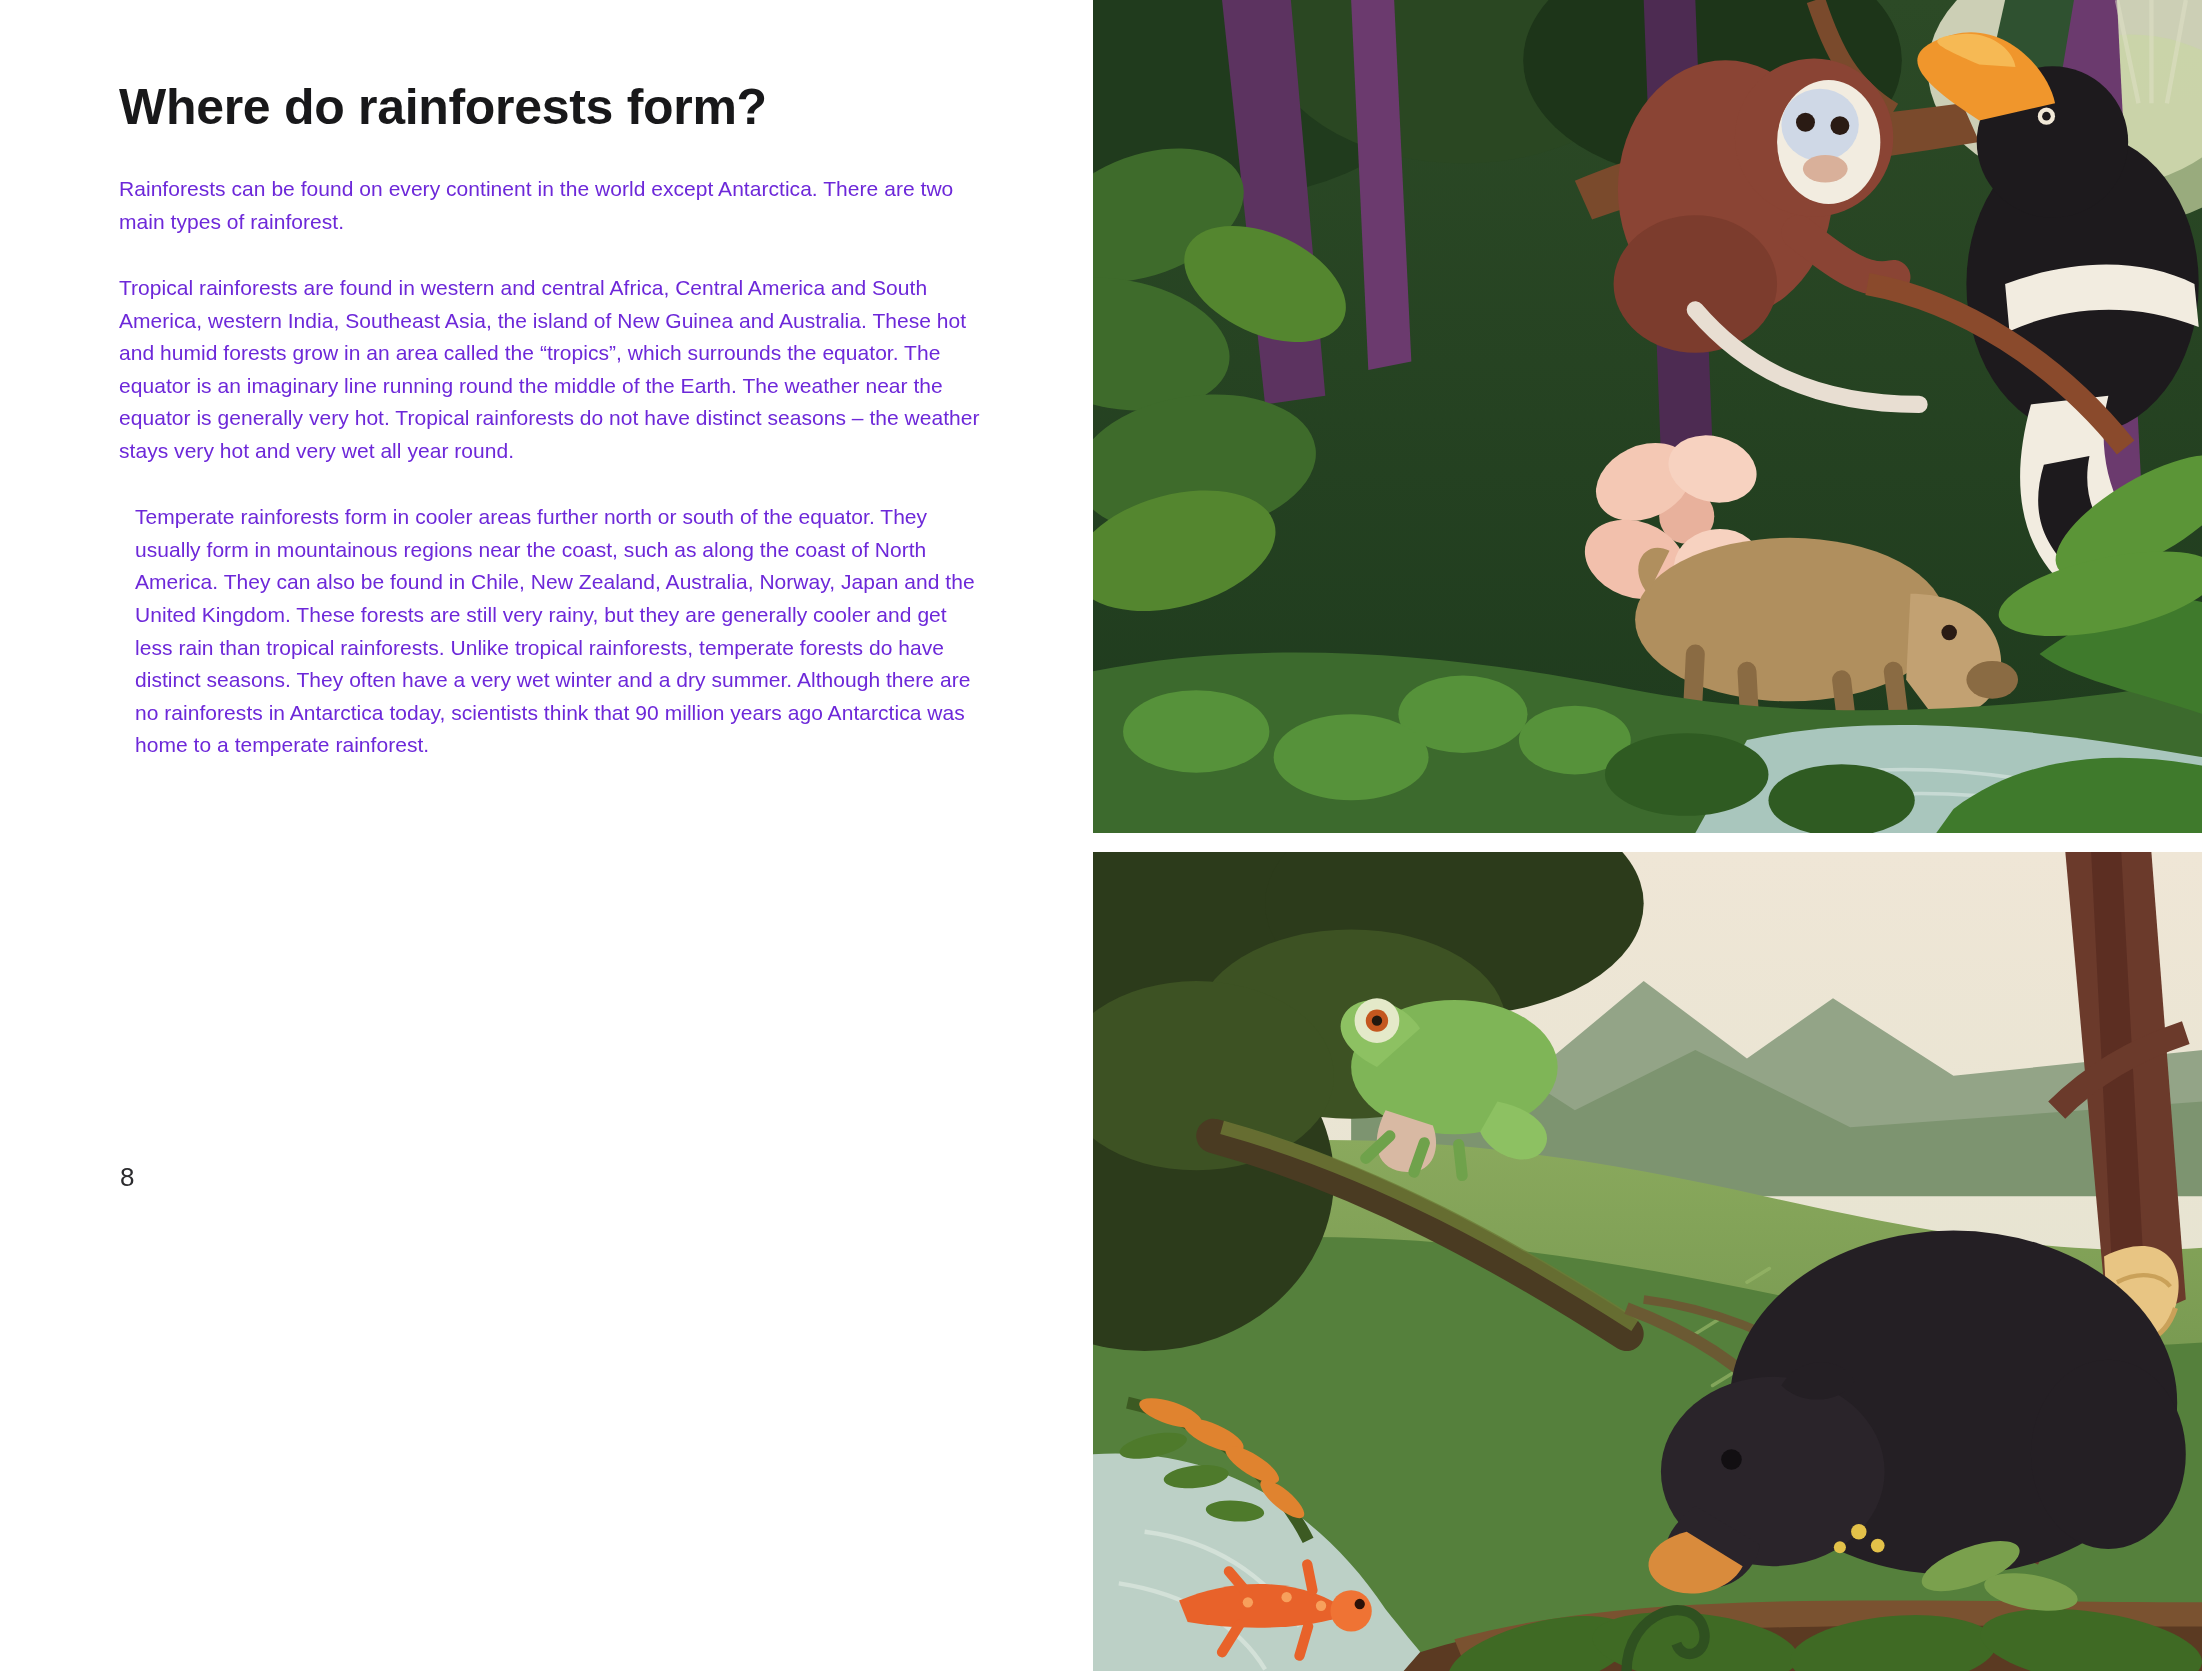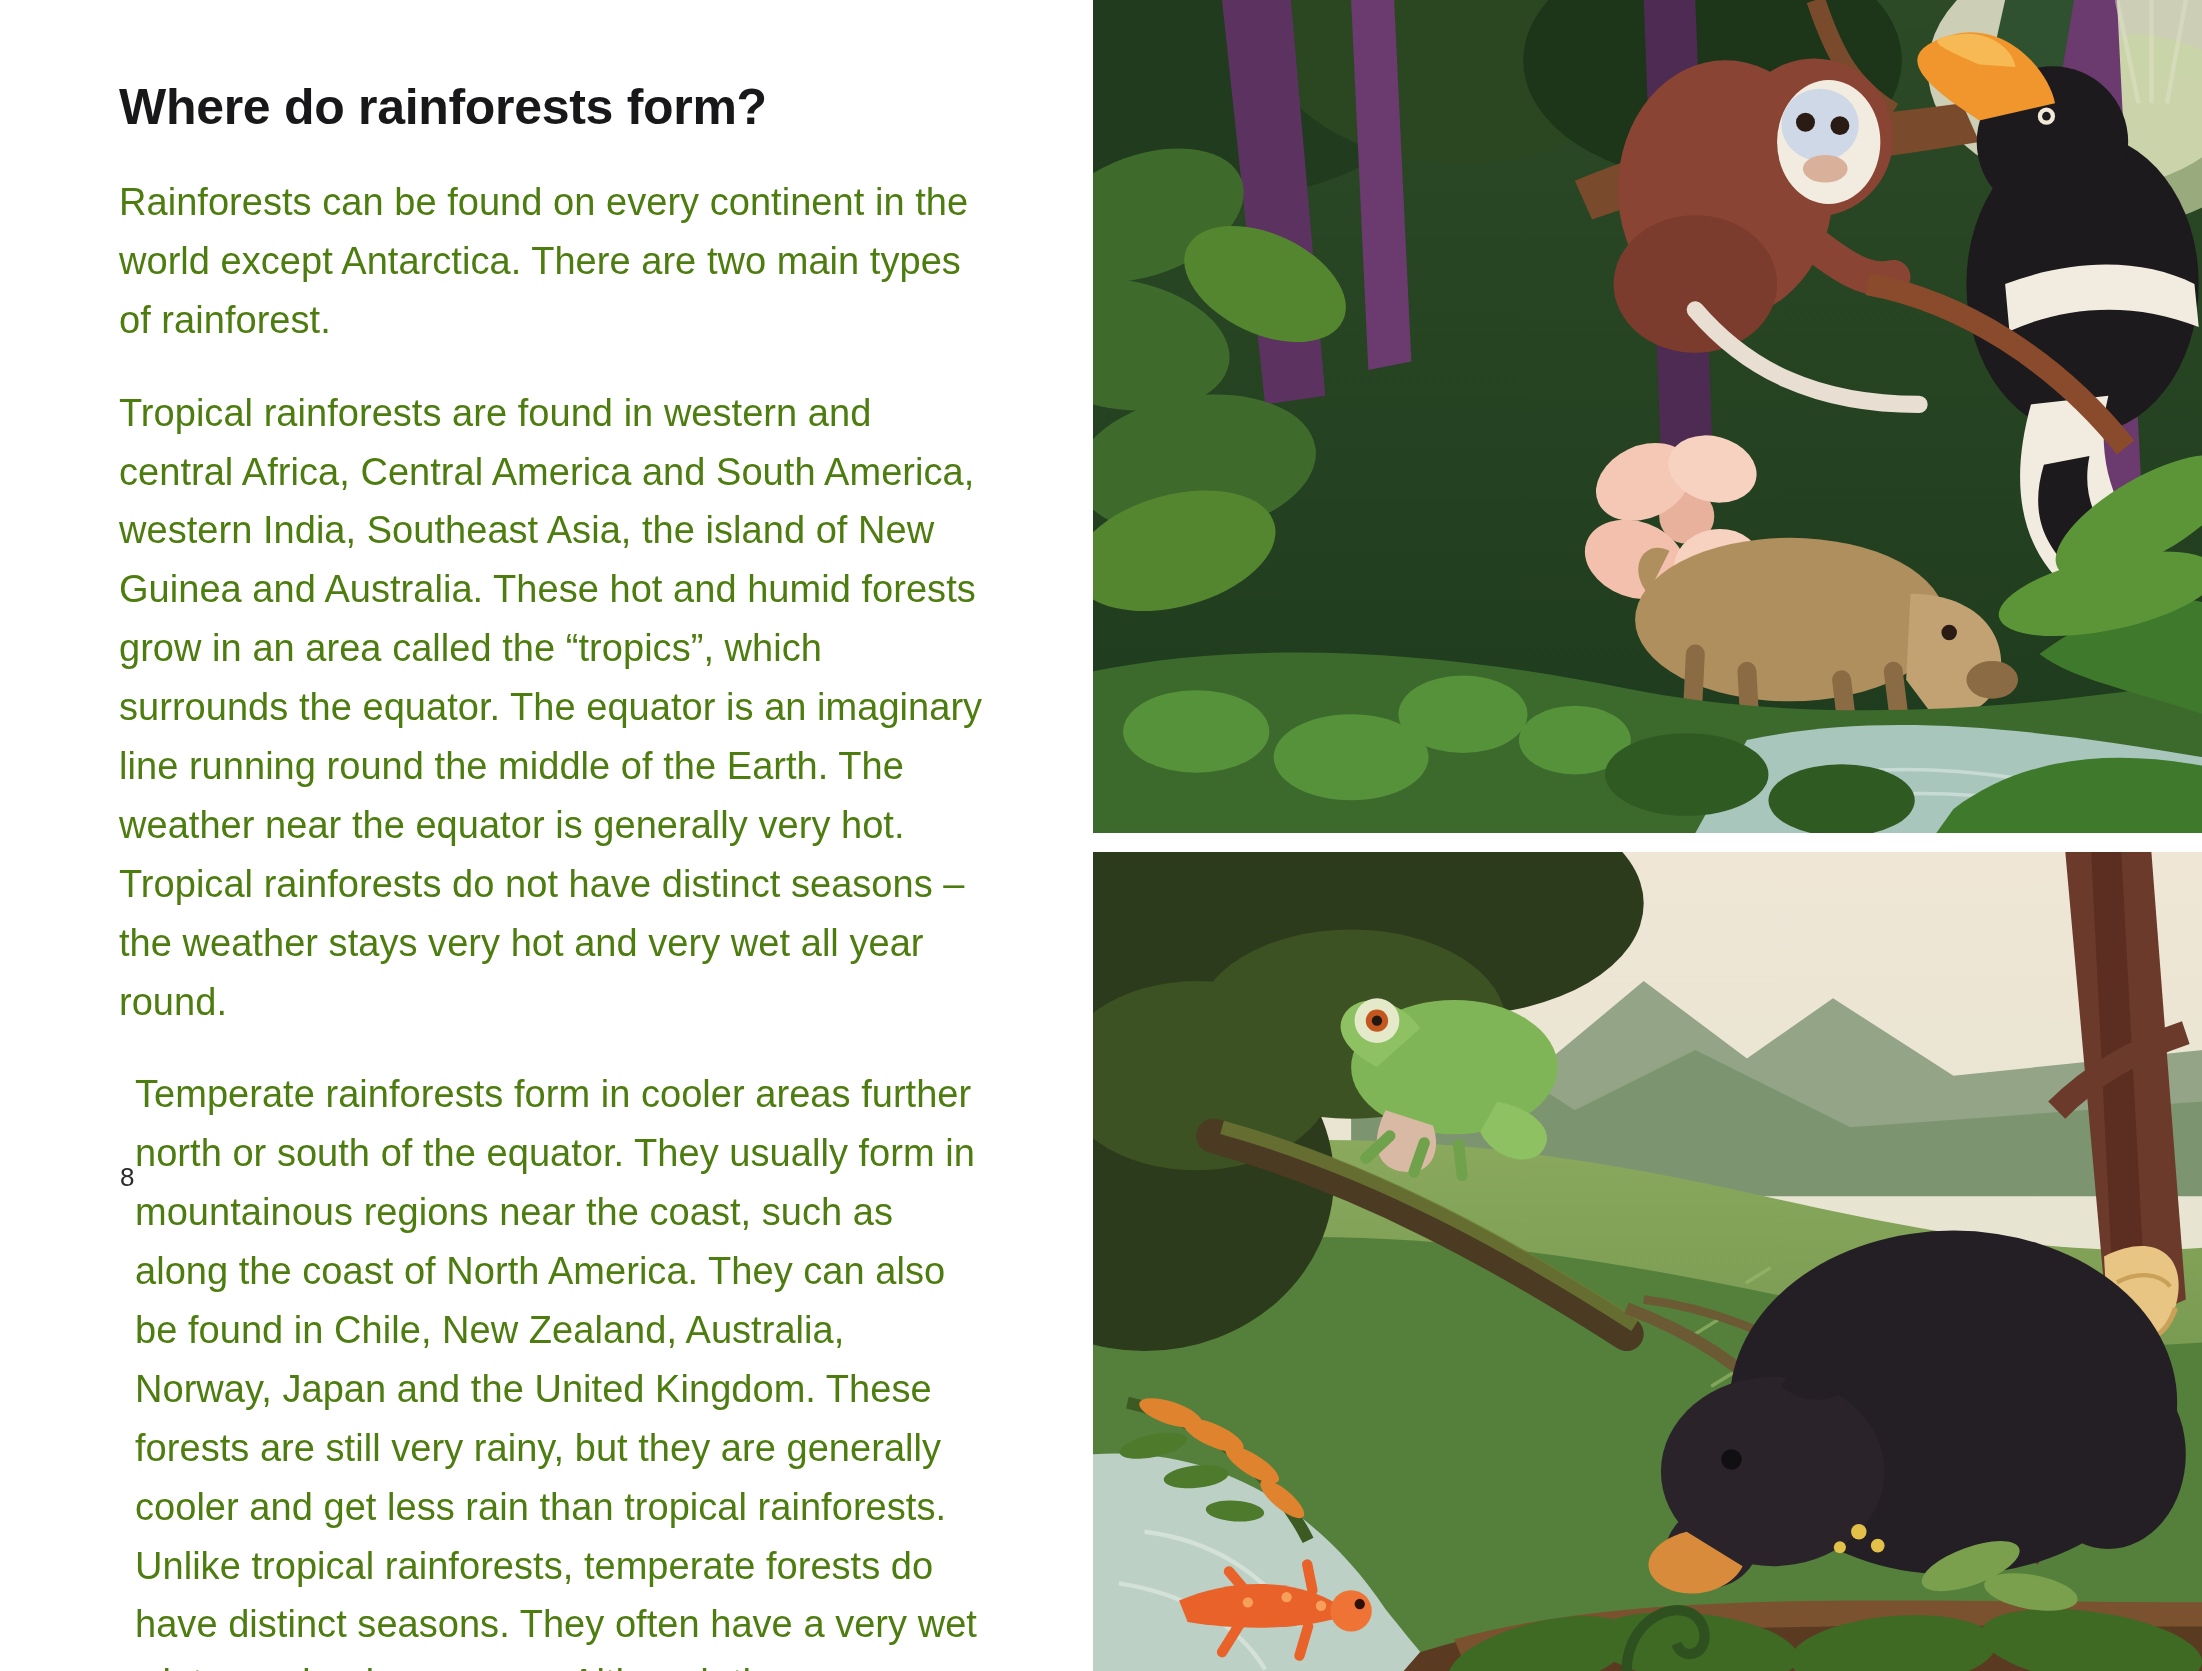--- a/index.html
+++ b/index.html
@@ -33,24 +33,24 @@
   }
   .page-title {
     font-size: 50px;
     font-weight: bold;
     letter-spacing: -0.3px;
     line-height: 1.12;
     margin: 0 0 38px 0;
     color: #18181a;
   }
   .body-par {
-    font-size: 38px;
+    font-size: 21px;
     line-height: 1.55;
     margin: 0 0 34px 0;
-    color: #4d7c0f;
+    color: #6d28d9;
     letter-spacing: 0.04px;
     max-width: 886px;
   }
   .body-par:last-of-type { margin-bottom: 0; margin-left: 16px; }
   .folio {
     position: absolute;
     left: 120px;
     bottom: 86px;
     font-size: 26px;
     color: #2b2b2e;

